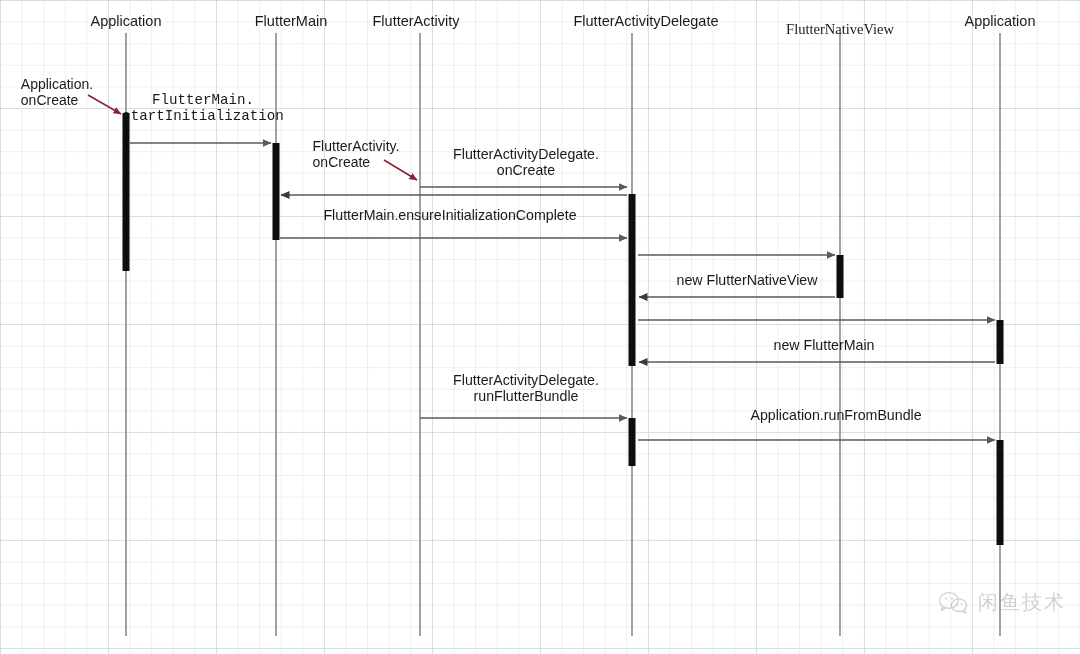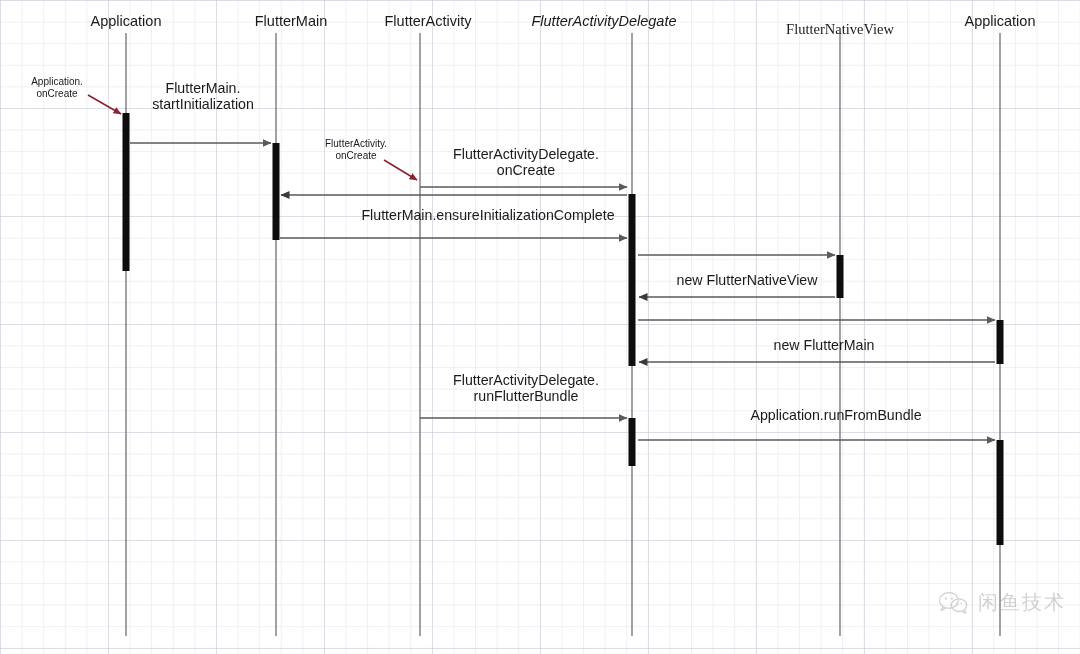--- a/index.html
+++ b/index.html
@@ -48,25 +48,25 @@
     color: #1a1a1a;
     white-space: pre;
     line-height: 1.16;
     text-align: center;
   }
   .msg-label.center {
     transform: translateX(-50%);
   }
   .annot-label {
     position: absolute;
-    font-size: 10px;
+    font-size: 14px;
     color: #1a1a1a;
     white-space: pre;
     line-height: 1.16;
-    text-align: center;
+    text-align: left;
     transform: translateX(-50%);
   }
   #watermark {
     position: absolute;
     right: 14px;
     bottom: 38px;
     display: flex;
     align-items: center;
     gap: 10px;
     opacity: 0.30;
@@ -129,31 +129,31 @@
       </g>
     <g id="annotations-group">
         <line x1="88" y1="95" x2="121" y2="114" stroke="#8c2232" stroke-width="1.6" marker-end="url(#arrow-annot)"></line>
         <line x1="384" y1="160" x2="417" y2="180" stroke="#8c2232" stroke-width="1.6" marker-end="url(#arrow-annot)"></line>
       </g>
   </svg>
 
   <div id="headers-layer">
       <div class="lifeline-header" style="left: 126px; top: 14px;">Application</div>
       <div class="lifeline-header" style="left: 276px; top: 14px; margin-left: 15px;">FlutterMain</div>
-      <div class="lifeline-header" style="left: 428px; top: 14px;">FlutterActivity</div>
-      <div class="lifeline-header" style="left: 604px; top: 14px; font-style: italic;">FlutterActivityDelegate</div>
+      <div class="lifeline-header" style="left: 416px; top: 14px;">FlutterActivity</div>
+      <div class="lifeline-header" style="left: 646px; top: 14px;">FlutterActivityDelegate</div>
       <div class="lifeline-header" style="left: 840px; top: 22px; font-family: Liberation Serif, serif;">FlutterNativeView</div>
       <div class="lifeline-header" style="left: 1000px; top: 14px;">Application</div>
     </div>
   <div id="labels-layer">
-      <div class="msg-label center" style="left: 203px; top: 80px;">FlutterMain.
+      <div class="msg-label center" style="left: 203px; top: 92px; font-family: Liberation Mono, monospace;">FlutterMain.
 startInitialization</div>
       <div class="msg-label center" style="left: 526px; top: 146px;">FlutterActivityDelegate.
 onCreate</div>
-      <div class="msg-label center" style="left: 450px; top: 207px; margin-left: 38px;">FlutterMain.ensureInitializationComplete</div>
+      <div class="msg-label center" style="left: 450px; top: 207px;">FlutterMain.ensureInitializationComplete</div>
       <div class="msg-label center" style="left: 737px; top: 272px; padding-left: 20px;">new FlutterNativeView</div>
       <div class="msg-label center" style="left: 824px; top: 337px;">new FlutterMain</div>
       <div class="msg-label center" style="left: 526px; top: 372px;">FlutterActivityDelegate.
 runFlutterBundle</div>
       <div class="msg-label center" style="left: 836px; top: 407px;">Application.runFromBundle</div>
       <div class="annot-label" style="left: 57px; top: 76px;">Application.
 onCreate</div>
       <div class="annot-label" style="left: 356px; top: 138px;">FlutterActivity.
 onCreate</div>
     </div>

